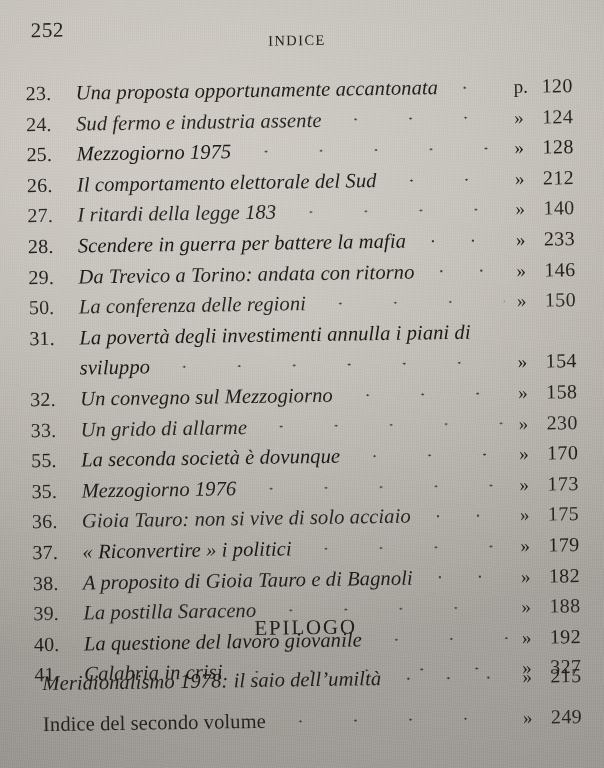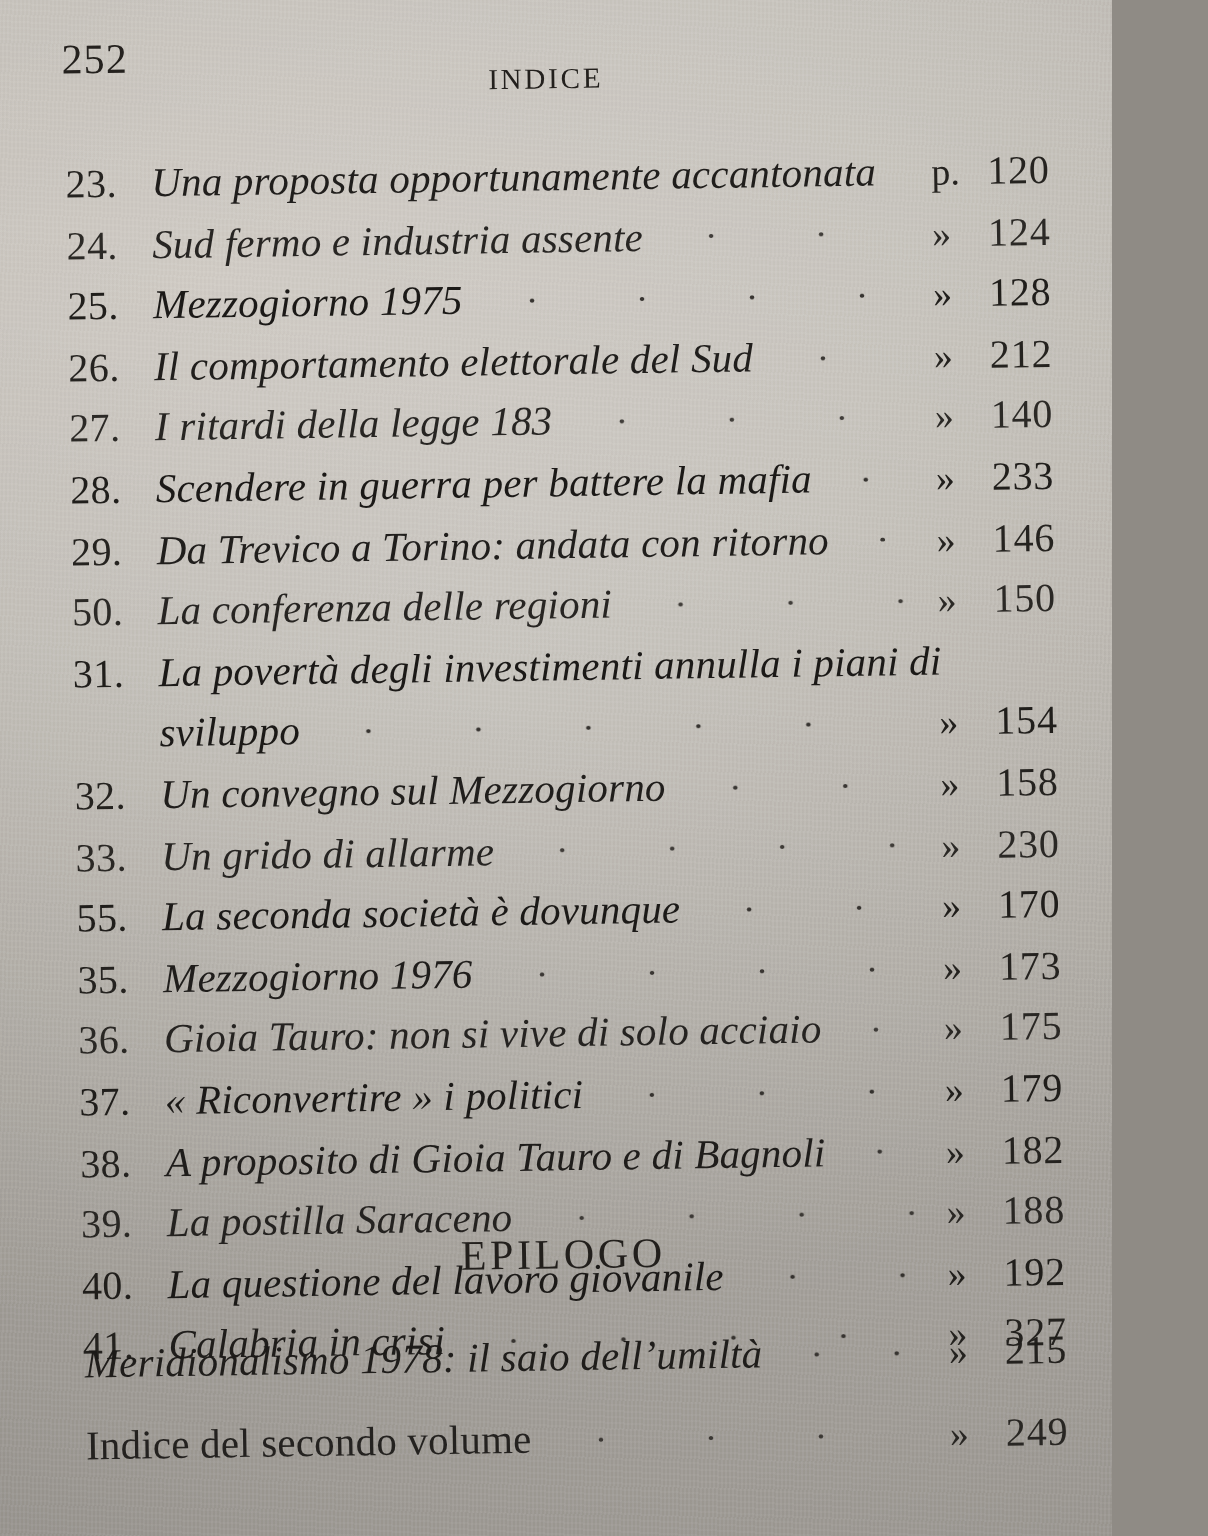--- a/index.html
+++ b/index.html
@@ -4,21 +4,21 @@
 <title>Indice</title>
 <style>
   html, body {
     margin: 0;
     padding: 0;
     background: #8f8b85;
   }
 
   .page {
     position: relative;
-    width: 556px;
+    width: 604px;
     height: 768px;
     overflow: hidden;
     background:
       radial-gradient(ellipse 900px 520px at 20% 18%, #cdc8c1 0%, #c3bfb8 38%, #b6b2ab 70%, #a9a59f 100%),
       linear-gradient(118deg, #c9c5be 0%, #bdb9b2 45%, #b2aea7 78%, #a5a19b 100%);
     font-family: "Liberation Serif", "DejaVu Serif", serif;
     color: #1d1b19;
   }
 
   
@@ -81,21 +81,21 @@
 
   .entry {
     position: relative;
     display: flex;
     align-items: baseline;
     height: 30.6px;
   }
 
   .num {
     flex: 0 0 40px;
-    text-align: center;
+    text-align: left;
     font-size: 20px;
     letter-spacing: 0.2px;
     padding-right: 10px;
     color: #201e1b;
   }
 
   .title {
     font-style: italic;
     font-size: 20.5px;
     white-space: nowrap;

